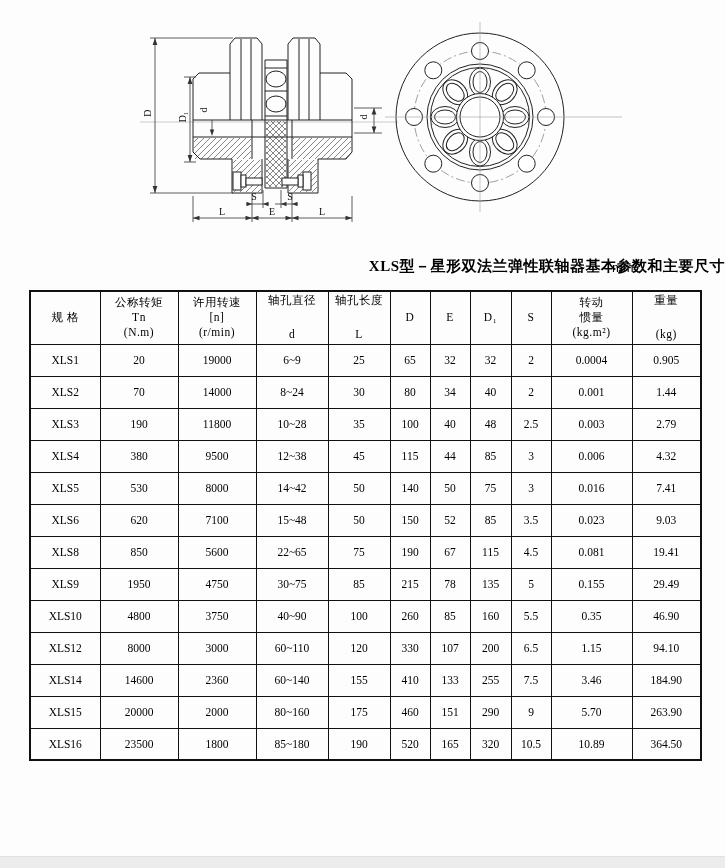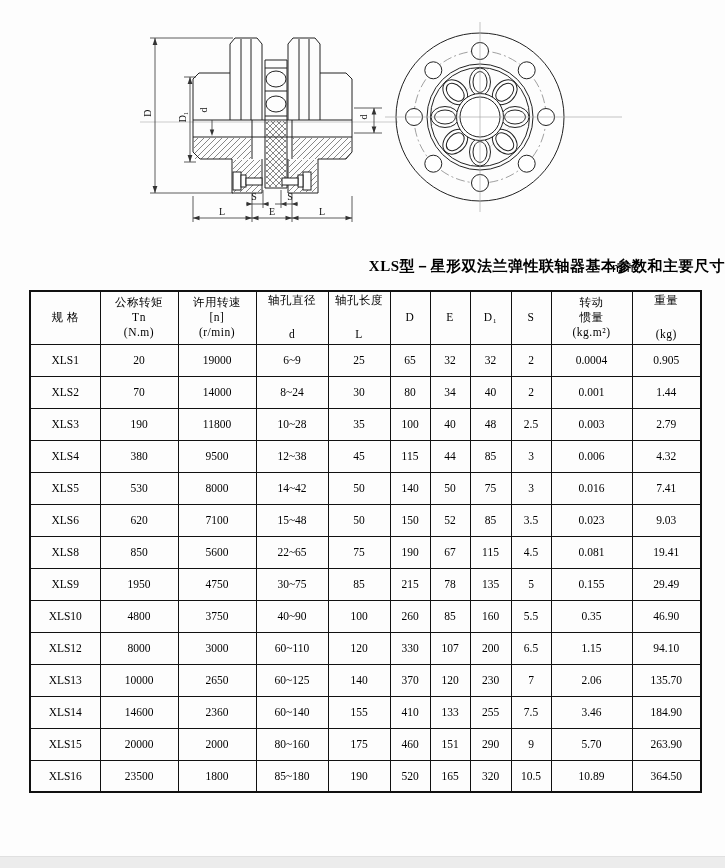--- a/index.html
+++ b/index.html
@@ -381,33 +381,20 @@
           <td>60~110</td>
           <td>120</td>
           <td>330</td>
           <td>107</td>
           <td>200</td>
           <td>6.5</td>
           <td>1.15</td>
           <td>94.10</td>
         </tr>
         <tr>
-          <td>XLS13</td>
-          <td>10000</td>
-          <td>2650</td>
-          <td>60~125</td>
-          <td>140</td>
-          <td>370</td>
-          <td>120</td>
-          <td>230</td>
-          <td>7</td>
-          <td>2.06</td>
-          <td>135.70</td>
-        </tr>
-        <tr>
           <td>XLS14</td>
           <td>14600</td>
           <td>2360</td>
           <td>60~140</td>
           <td>155</td>
           <td>410</td>
           <td>133</td>
           <td>255</td>
           <td>7.5</td>
           <td>3.46</td>

